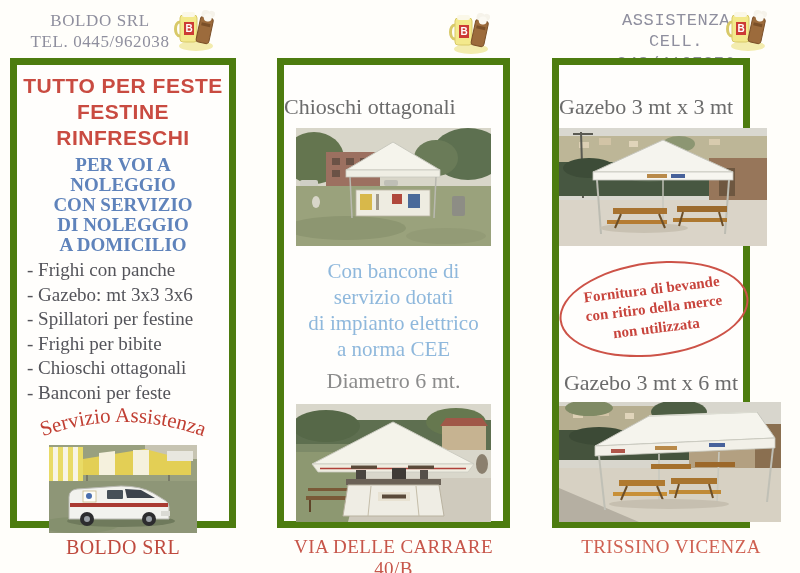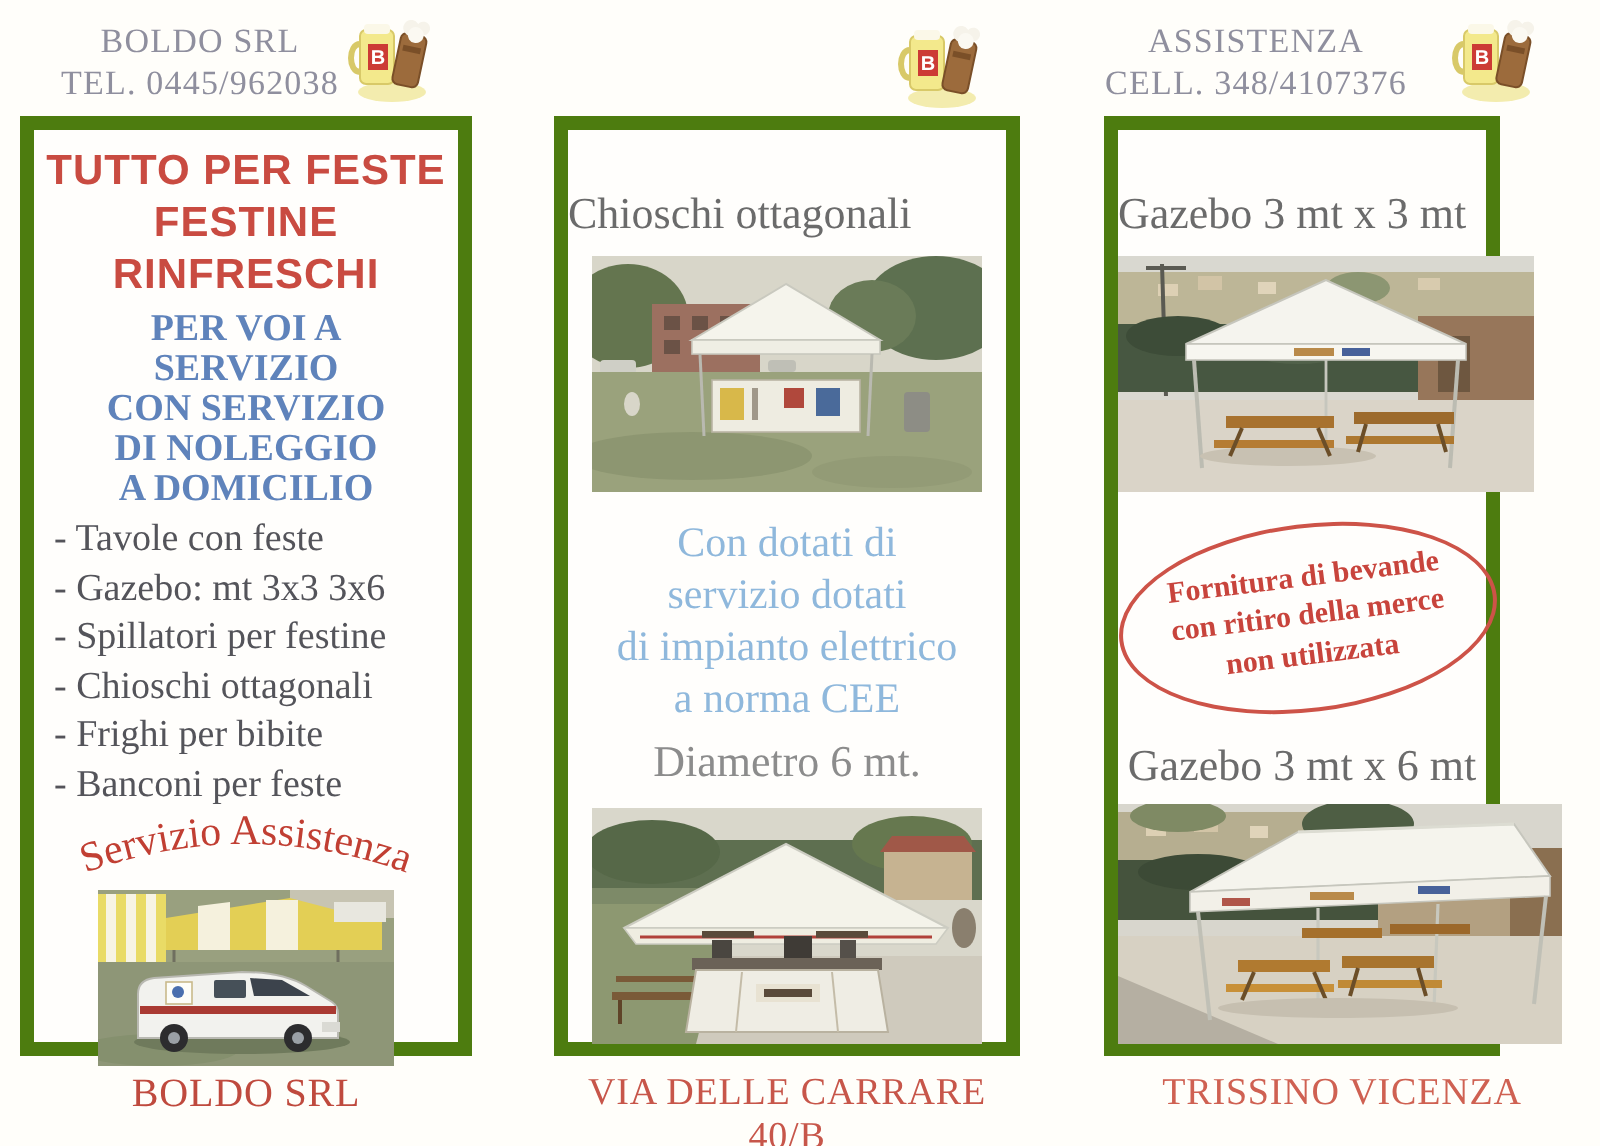--- a/index.html
+++ b/index.html
@@ -51,21 +51,21 @@
 </head>
 <body>
 
 <div class="page">
 
   <div class="hdr" style="left:20px;top:10px;width:160px;">
     <div>BOLDO SRL</div>
     <div>TEL. 0445/962038</div>
   </div>
 
-  <div class="hdr" style="left:548px;top:10px;width:160px;">
+  <div class="hdr" style="left:596px;top:10px;width:160px;font-family:Liberation Mono, monospace;">
     <div>ASSISTENZA</div>
     <div>CELL. 348/4107376</div>
   </div>
 
   <svg class="logo" style="left:172px;top:5px;" width="44" height="46" viewBox="0 0 44 46">
     <ellipse cx="24" cy="41" rx="17" ry="5" fill="#f3ecae"></ellipse>
     <path d="M8 17 C2 17 2 31 8 31" fill="none" stroke="#d8c968" stroke-width="3"></path>
     <rect x="8" y="10" width="17" height="27" rx="3" fill="#f3e98c" stroke="#d8c968"></rect>
     <rect x="10" y="7" width="13" height="5" rx="2" fill="#fbf8e8"></rect>
     <rect x="12" y="17" width="10" height="13" fill="#cc3b35"></rect>
@@ -112,31 +112,31 @@
   </svg>
 
   <div class="panel" id="panel-left">
     <div class="red-titles">
       <div>TUTTO PER FESTE</div>
       <div>FESTINE</div>
       <div>RINFRESCHI</div>
     </div>
     <div class="blue-sub">
       <div>PER VOI A</div>
-      <div>SERVIZIO</div>
+      <div>NOLEGGIO</div>
       <div>CON SERVIZIO</div>
       <div>DI NOLEGGIO</div>
       <div>A DOMICILIO</div>
     </div>
     <div class="lst">
-      <div>- Tavole con feste</div>
+      <div>- Frighi con panche</div>
       <div>- Gazebo: mt 3x3 3x6</div>
       <div>- Spillatori per festine</div>
+      <div>- Frighi per bibite</div>
       <div>- Chioschi ottagonali</div>
-      <div>- Frighi per bibite</div>
       <div>- Banconi per feste</div>
     </div>
 
     <svg class="arc" width="210" height="44" viewBox="0 0 210 44">
       <path id="arcP" d="M 8 40 Q 105 -2 202 40" fill="none"></path>
       <text fill="#c13f33" font-size="21" font-family="Liberation Serif, serif">
         <textPath href="#arcP" startOffset="50%" text-anchor="middle">Servizio Assistenza</textPath>
       </text>
     </svg>
 
@@ -196,21 +196,21 @@
       <rect x="60" y="62" width="74" height="26" fill="#eeece1" stroke="#b9b4a4" stroke-width="0.8"></rect>
       <rect x="64" y="66" width="12" height="16" fill="#d8b84a"></rect>
       <rect x="80" y="66" width="3" height="16" fill="#a0988a"></rect>
       <rect x="96" y="66" width="10" height="10" fill="#b0483c"></rect>
       <rect x="112" y="66" width="12" height="14" fill="#4a6a9a"></rect>
       <rect x="156" y="68" width="13" height="20" rx="2" fill="#8d8d85"></rect>
       <ellipse cx="20" cy="74" rx="4" ry="6" fill="#d8d6c9"></ellipse>
     </svg>
 
     <div class="body-blue">
-      <div>Con dotati di</div>
+      <div>Con bancone di</div>
       <div>servizio dotati</div>
       <div>di impianto elettrico</div>
       <div>a norma CEE</div>
     </div>
     <div class="diametro">Diametro 6 mt.</div>
 
     <svg class="photo photo-bottom" width="195" height="118" viewBox="0 0 195 118">
       <rect width="195" height="118" fill="#d9d7cb"></rect>
       <rect x="0" y="16" width="195" height="30" fill="#5e6f50"></rect>
       <ellipse cx="30" cy="22" rx="34" ry="16" fill="#566848"></ellipse>

